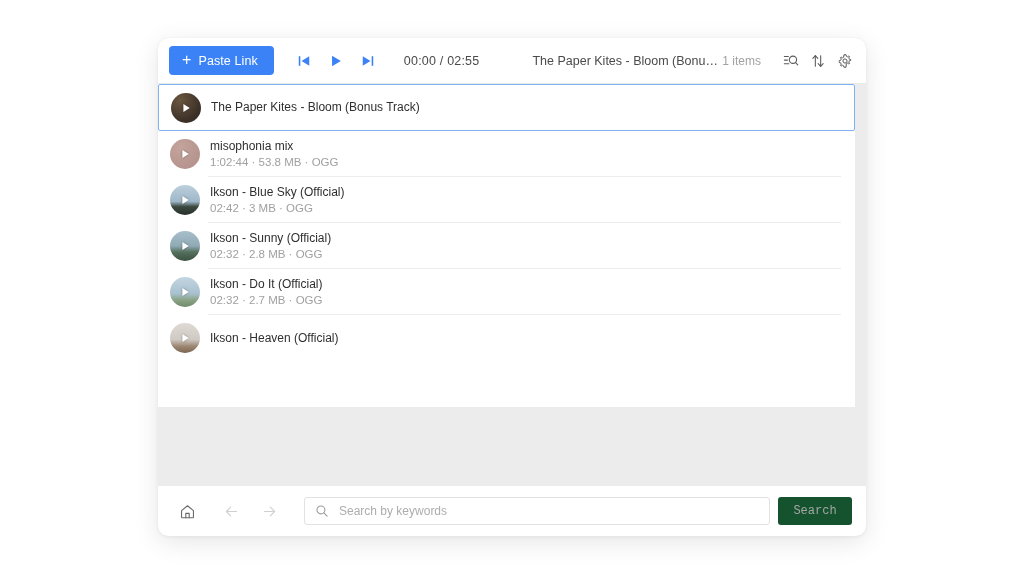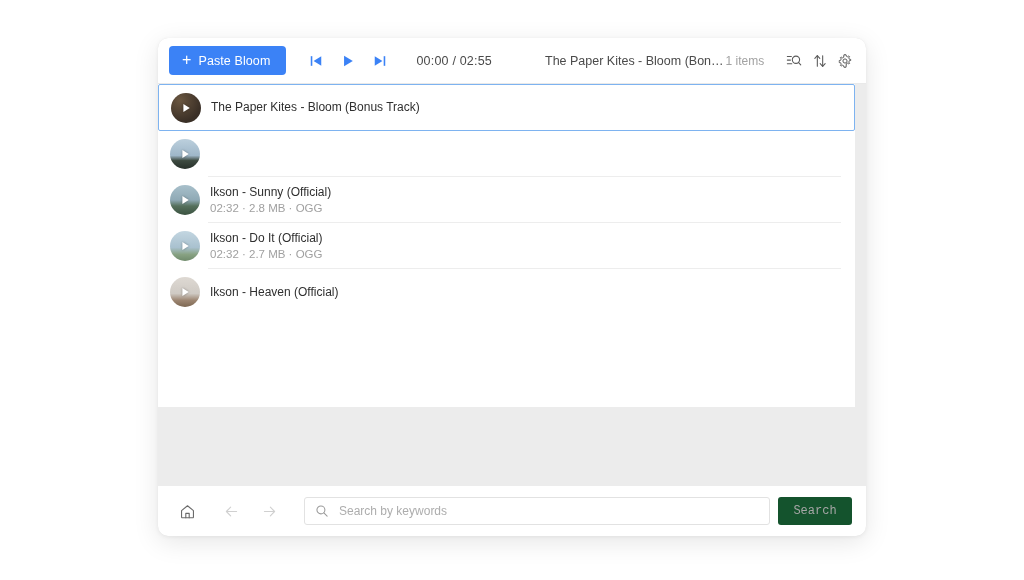--- a/index.html
+++ b/index.html
@@ -273,21 +273,21 @@
 </style>
 </head>
 <body>
 
 <div class="app-window">
 
   <div class="toolbar">
 
     <button class="paste-btn">
       <span class="plus">+</span>
-      <span>Paste Bloom</span>
+      <span>Paste Link</span>
     </button>
 
     <div class="transport">
       <div class="tbtn">
         <svg width="14" height="14" viewBox="0 0 16 16" fill="currentColor">
           <rect x="2" y="2.5" width="1.8" height="11"></rect>
           <path d="M14 2.5 L5.2 8 L14 13.5 Z"></path>
         </svg>
       </div>
       <div class="tbtn">
@@ -346,29 +346,46 @@
             <svg width="12" height="12" viewBox="0 0 16 16" fill="#ffffff">
                 <path d="M4.5 2.6 L13 8 L4.5 13.4 Z"></path>
               </svg>
           </span>
         </div>
         <div class="track-meta">
           <div class="track-title">The Paper Kites - Bloom (Bonus Track)</div>
         </div>
       </div>
 
+      <div class="track-row">
+        <div class="thumb" style="background:radial-gradient(circle at 35% 30%, #c4a49c 0%, #b6938e 75%);">
+          <span class="play-glyph">
+            <svg width="12" height="12" viewBox="0 0 16 16" fill="#ffffff">
+                <path d="M4.5 2.6 L13 8 L4.5 13.4 Z"></path>
+              </svg>
+          </span>
+        </div>
+        <div class="track-meta">
+          <div class="track-title">misophonia mix</div>
+          <div class="track-sub">1:02:44 · 53.8 MB · OGG</div>
+        </div>
+      </div>
 
 
       <div class="track-row">
         <div class="thumb" style="background:linear-gradient(180deg, #bcd0dd 0%, #9fb7c9 55%, #3d4a40 72%, #27302a 100%);">
           <span class="play-glyph">
             <svg width="12" height="12" viewBox="0 0 16 16" fill="#ffffff">
                 <path d="M4.5 2.6 L13 8 L4.5 13.4 Z"></path>
               </svg>
           </span>
+        </div>
+        <div class="track-meta">
+          <div class="track-title">Ikson - Blue Sky (Official)</div>
+          <div class="track-sub">02:42 · 3 MB · OGG</div>
         </div>
       </div>
 
       <div class="track-row">
         <div class="thumb" style="background:linear-gradient(180deg, #a8c0cb 0%, #8fa9b5 50%, #55705c 70%, #3b5240 100%);">
           <span class="play-glyph">
             <svg width="12" height="12" viewBox="0 0 16 16" fill="#ffffff">
                 <path d="M4.5 2.6 L13 8 L4.5 13.4 Z"></path>
               </svg>
           </span>

